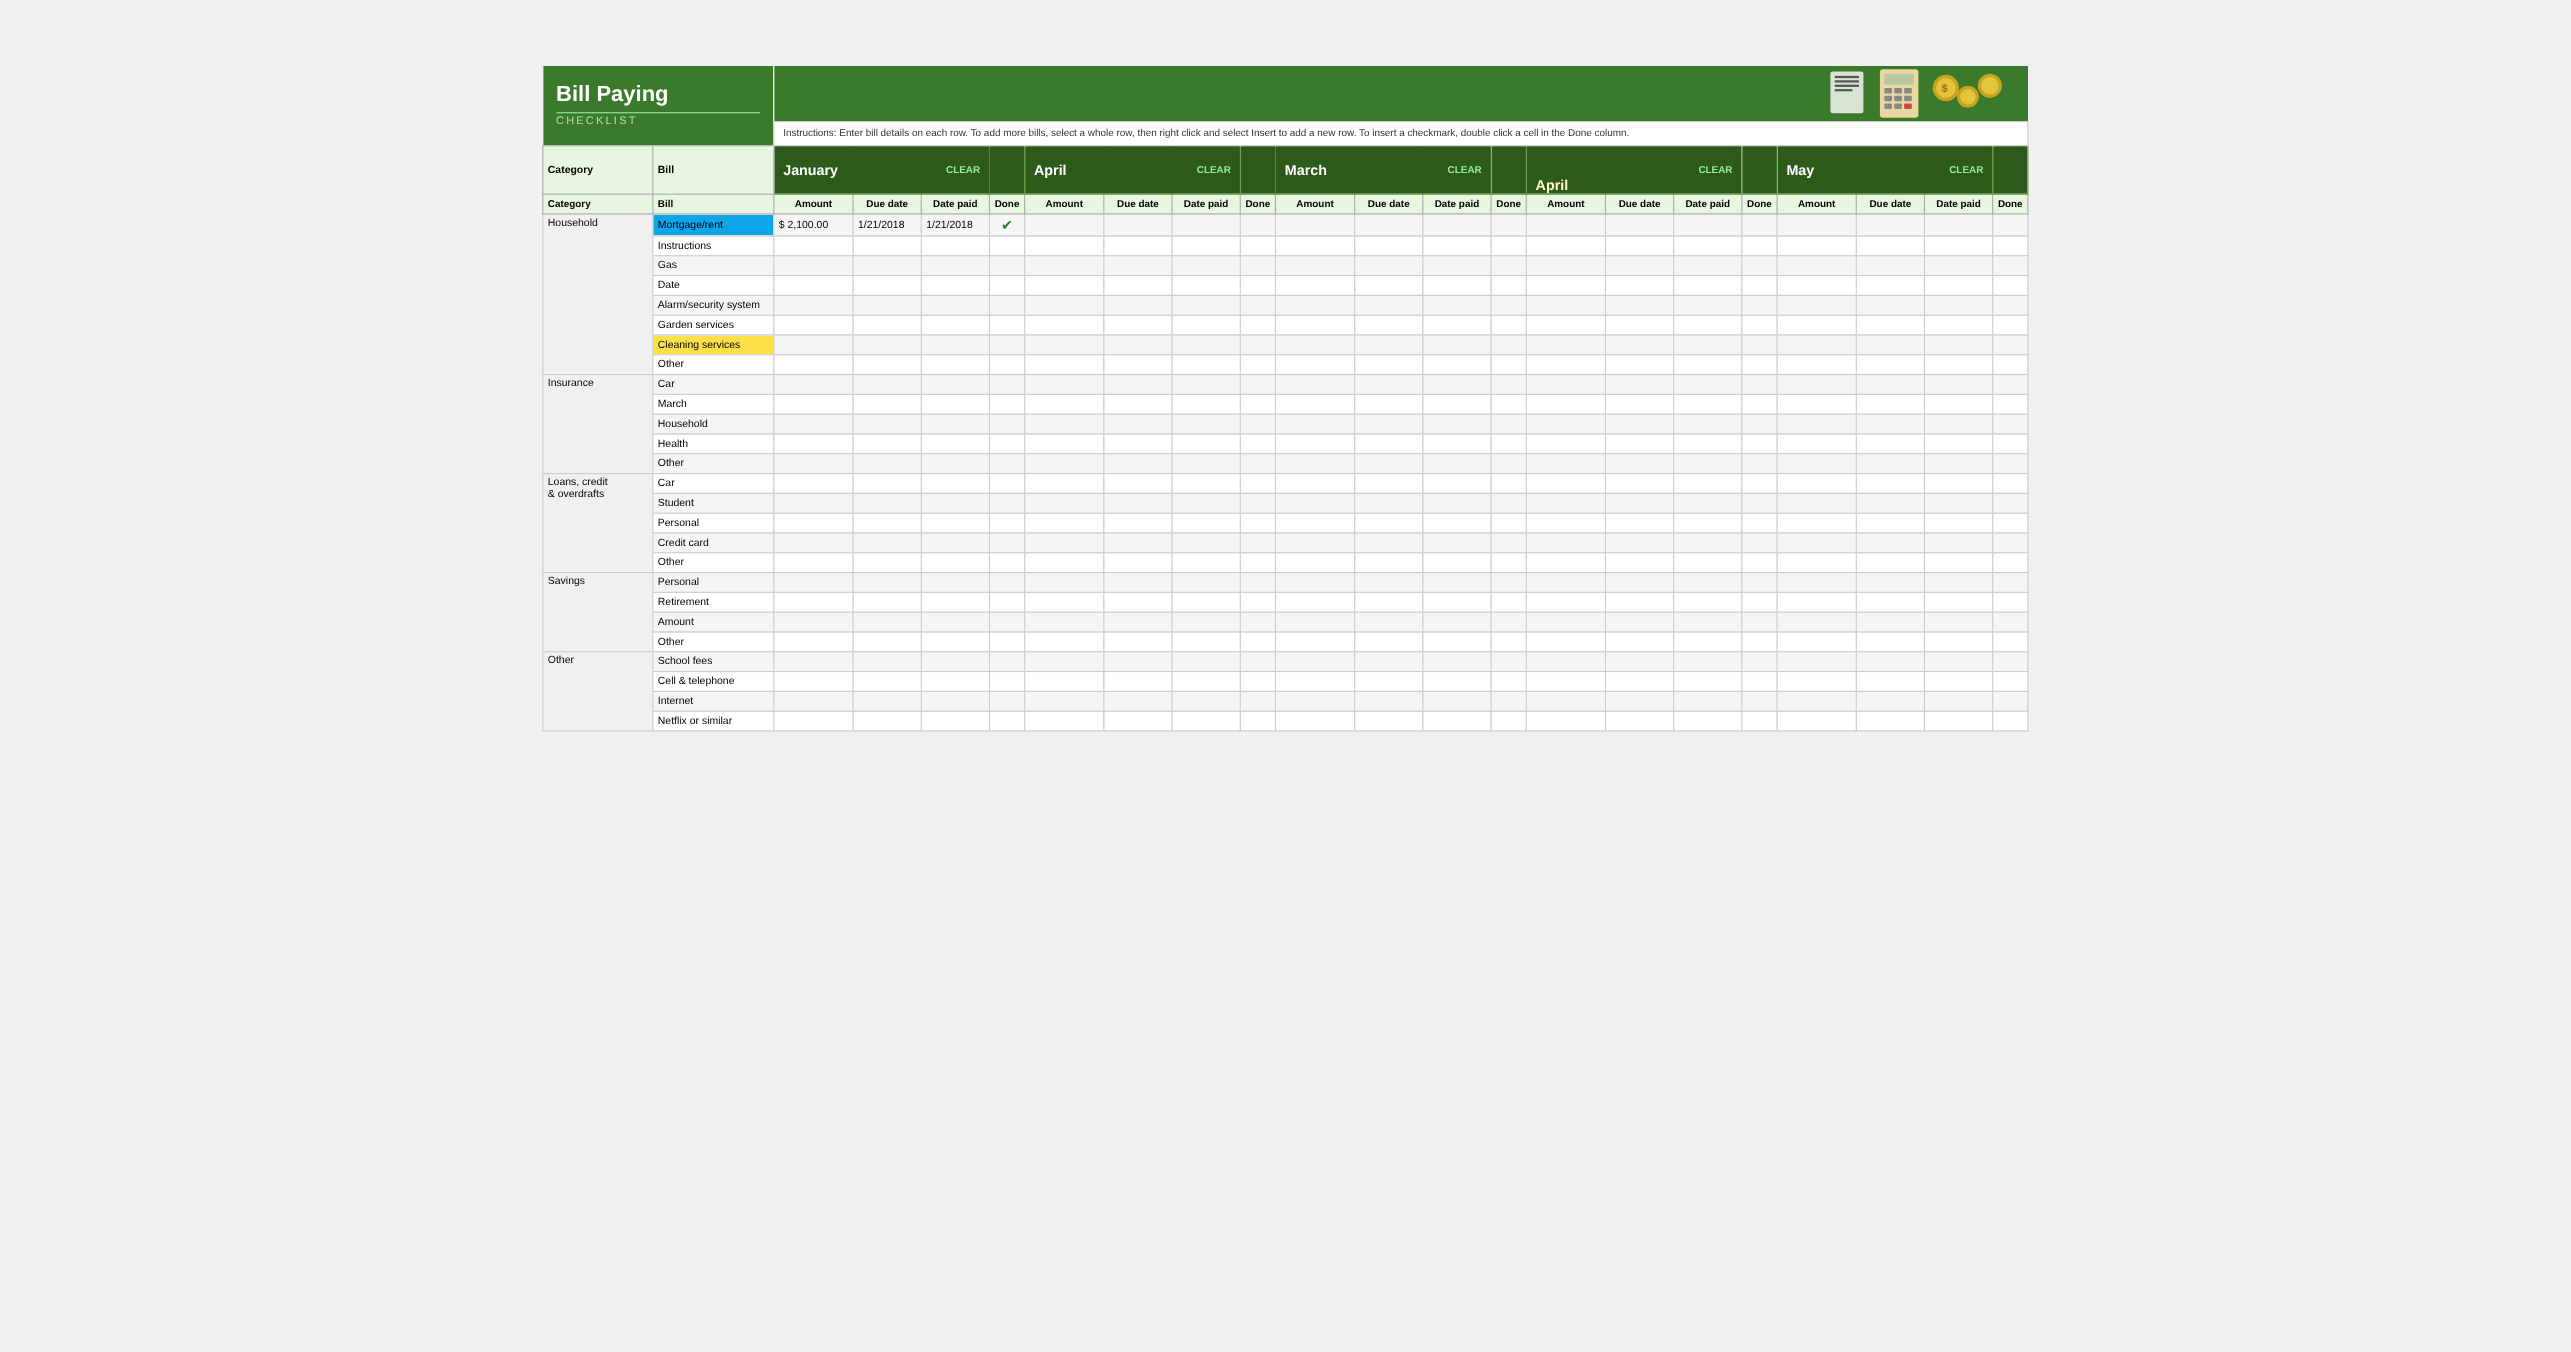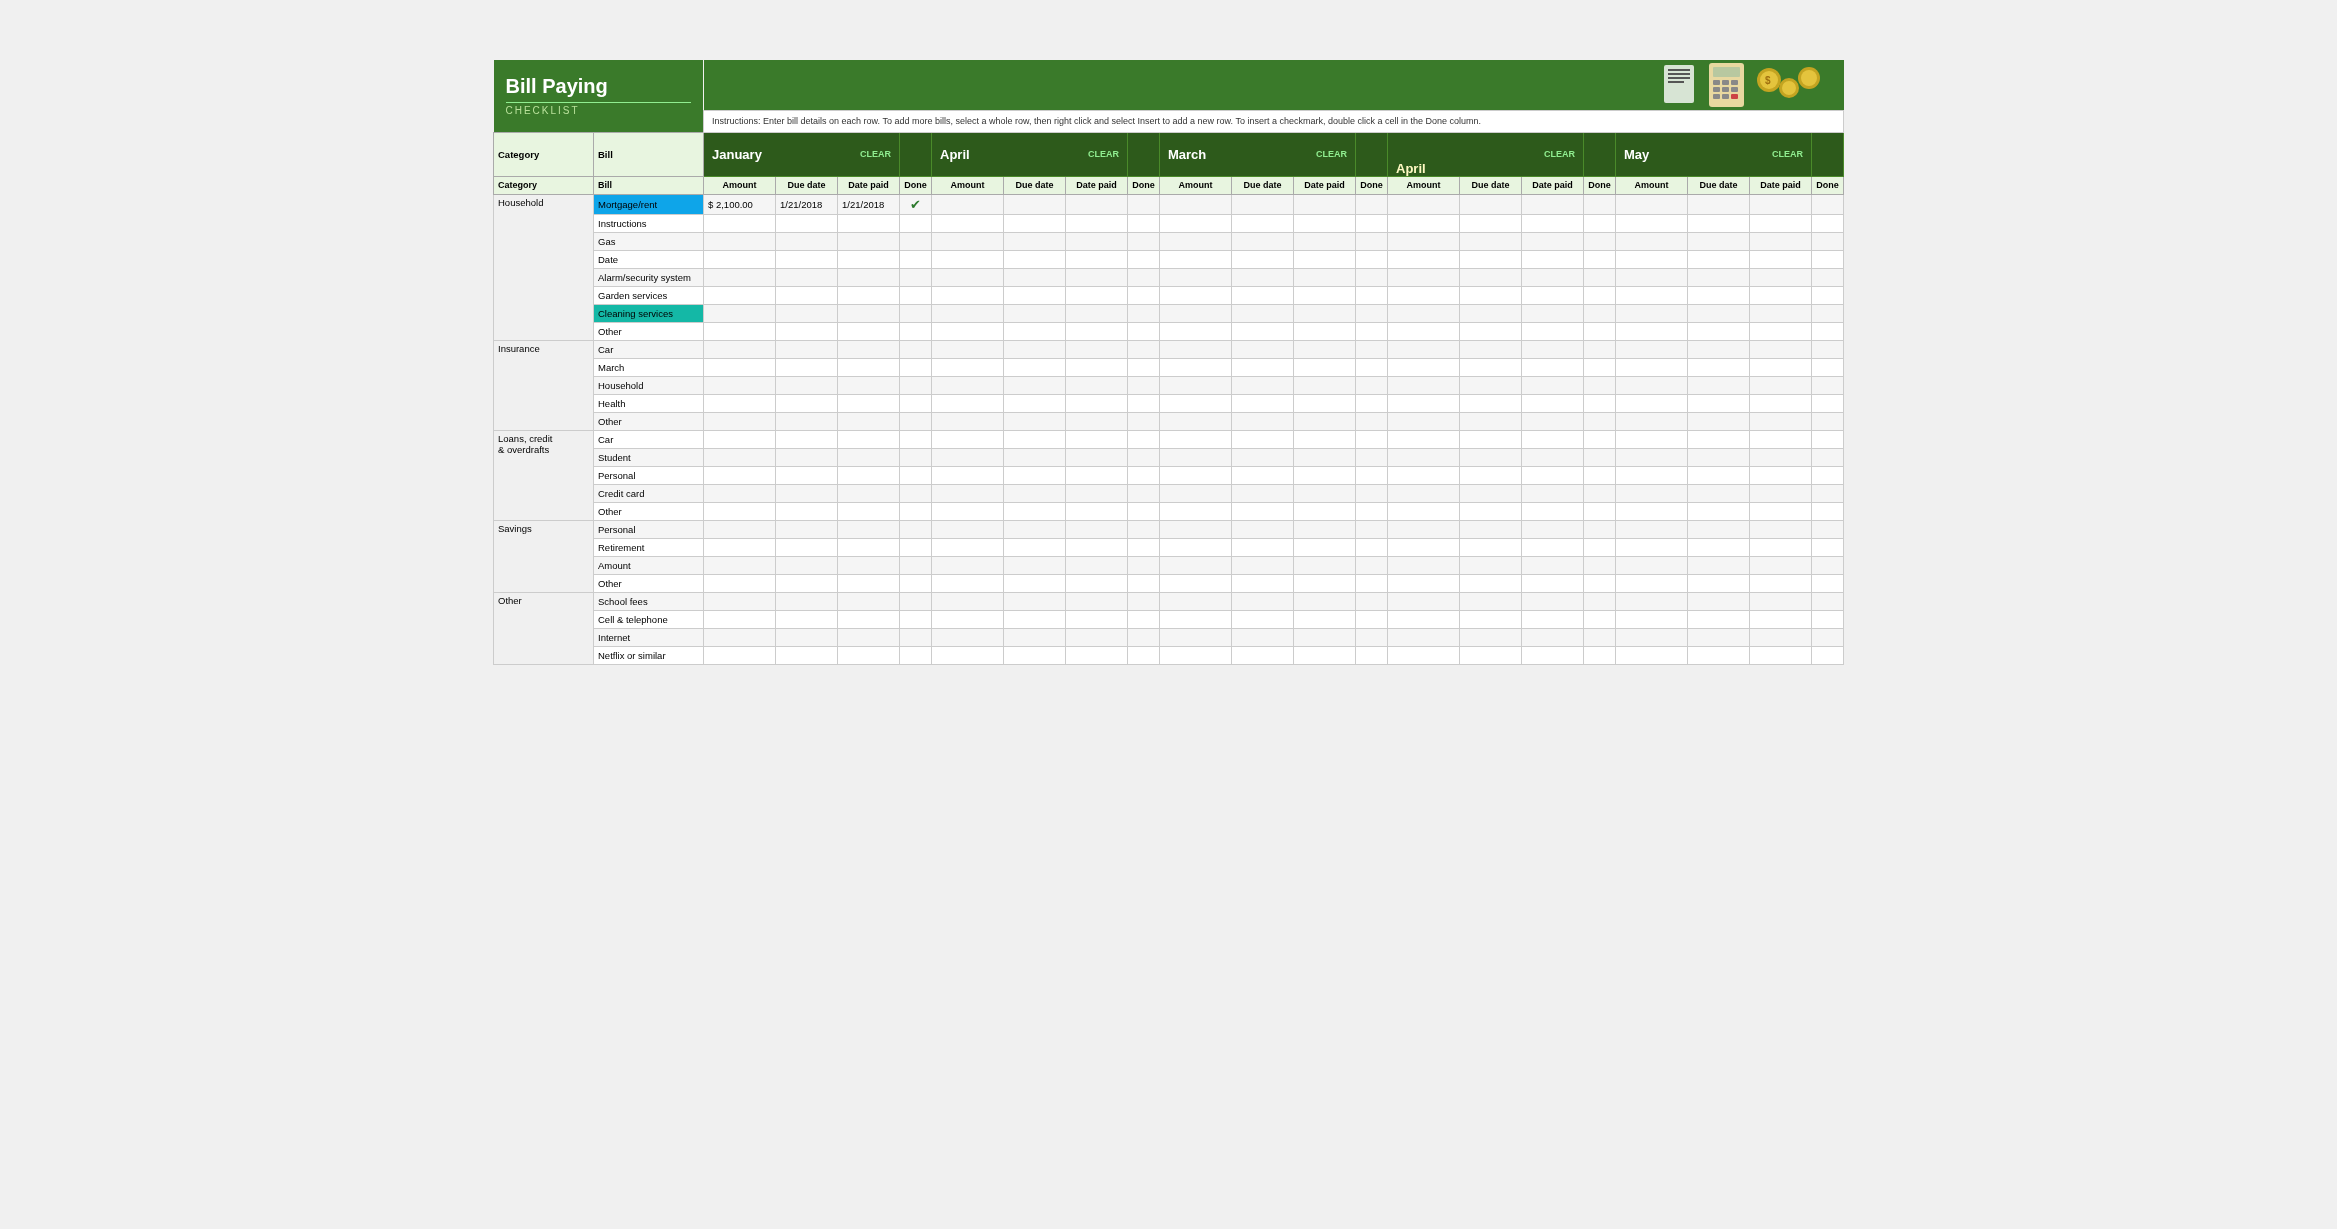--- a/index.html
+++ b/index.html
@@ -320,21 +320,21 @@
           <td style="background: rgb(255, 255, 255); border: 1px solid rgb(204, 204, 204); font-size: 9.5px; padding: 2px 4px; height: 18px;"></td>
           <td style="background: rgb(255, 255, 255); border: 1px solid rgb(204, 204, 204); font-size: 9.5px; padding: 2px 4px; height: 18px;"></td>
           <td style="background: rgb(255, 255, 255); border: 1px solid rgb(204, 204, 204); font-size: 9.5px; padding: 2px 4px; height: 18px;"></td>
           <td style="background: rgb(255, 255, 255); border: 1px solid rgb(204, 204, 204); padding: 2px 4px; height: 18px; text-align: center; color: rgb(45, 122, 45); font-size: 13px;"></td>
           <td style="background: rgb(255, 255, 255); border: 1px solid rgb(204, 204, 204); font-size: 9.5px; padding: 2px 4px; height: 18px;"></td>
           <td style="background: rgb(255, 255, 255); border: 1px solid rgb(204, 204, 204); font-size: 9.5px; padding: 2px 4px; height: 18px;"></td>
           <td style="background: rgb(255, 255, 255); border: 1px solid rgb(204, 204, 204); font-size: 9.5px; padding: 2px 4px; height: 18px;"></td>
           <td style="background: rgb(255, 255, 255); border: 1px solid rgb(204, 204, 204); padding: 2px 4px; height: 18px; text-align: center; color: rgb(45, 122, 45); font-size: 13px;"></td>
         </tr>
         <tr>
-          <td style="background: #14b8a6; border: 1px solid rgb(204, 204, 204); font-size: 9.5px; padding: 2px 4px; height: 18px;">Cleaning services</td>
+          <td style="background: #fde047; border: 1px solid rgb(204, 204, 204); font-size: 9.5px; padding: 2px 4px; height: 18px;">Cleaning services</td>
           <td style="background: rgb(245, 245, 245); border: 1px solid rgb(204, 204, 204); font-size: 9.5px; padding: 2px 4px; height: 18px;"></td>
           <td style="background: rgb(245, 245, 245); border: 1px solid rgb(204, 204, 204); font-size: 9.5px; padding: 2px 4px; height: 18px;"></td>
           <td style="background: rgb(245, 245, 245); border: 1px solid rgb(204, 204, 204); font-size: 9.5px; padding: 2px 4px; height: 18px;"></td>
           <td style="background: rgb(245, 245, 245); border: 1px solid rgb(204, 204, 204); padding: 2px 4px; height: 18px; text-align: center; color: rgb(45, 122, 45); font-size: 13px;"></td>
           <td style="background: rgb(245, 245, 245); border: 1px solid rgb(204, 204, 204); font-size: 9.5px; padding: 2px 4px; height: 18px;"></td>
           <td style="background: rgb(245, 245, 245); border: 1px solid rgb(204, 204, 204); font-size: 9.5px; padding: 2px 4px; height: 18px;"></td>
           <td style="background: rgb(245, 245, 245); border: 1px solid rgb(204, 204, 204); font-size: 9.5px; padding: 2px 4px; height: 18px;"></td>
           <td style="background: rgb(245, 245, 245); border: 1px solid rgb(204, 204, 204); padding: 2px 4px; height: 18px; text-align: center; color: rgb(45, 122, 45); font-size: 13px;"></td>
           <td style="background: rgb(245, 245, 245); border: 1px solid rgb(204, 204, 204); font-size: 9.5px; padding: 2px 4px; height: 18px;"></td>
           <td style="background: rgb(245, 245, 245); border: 1px solid rgb(204, 204, 204); font-size: 9.5px; padding: 2px 4px; height: 18px;"></td>

